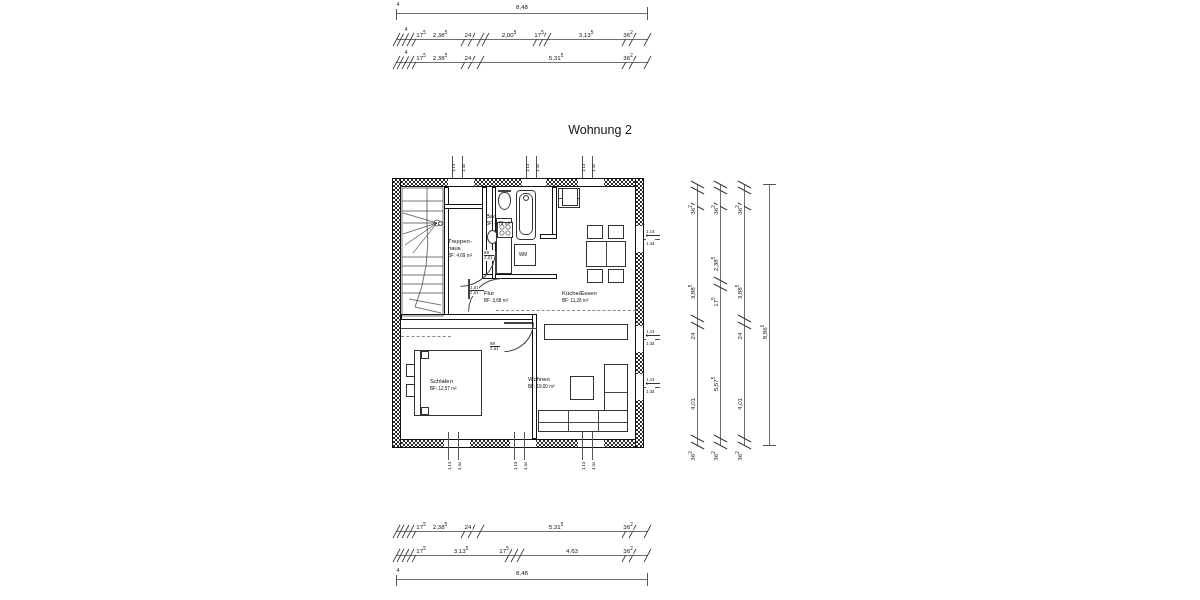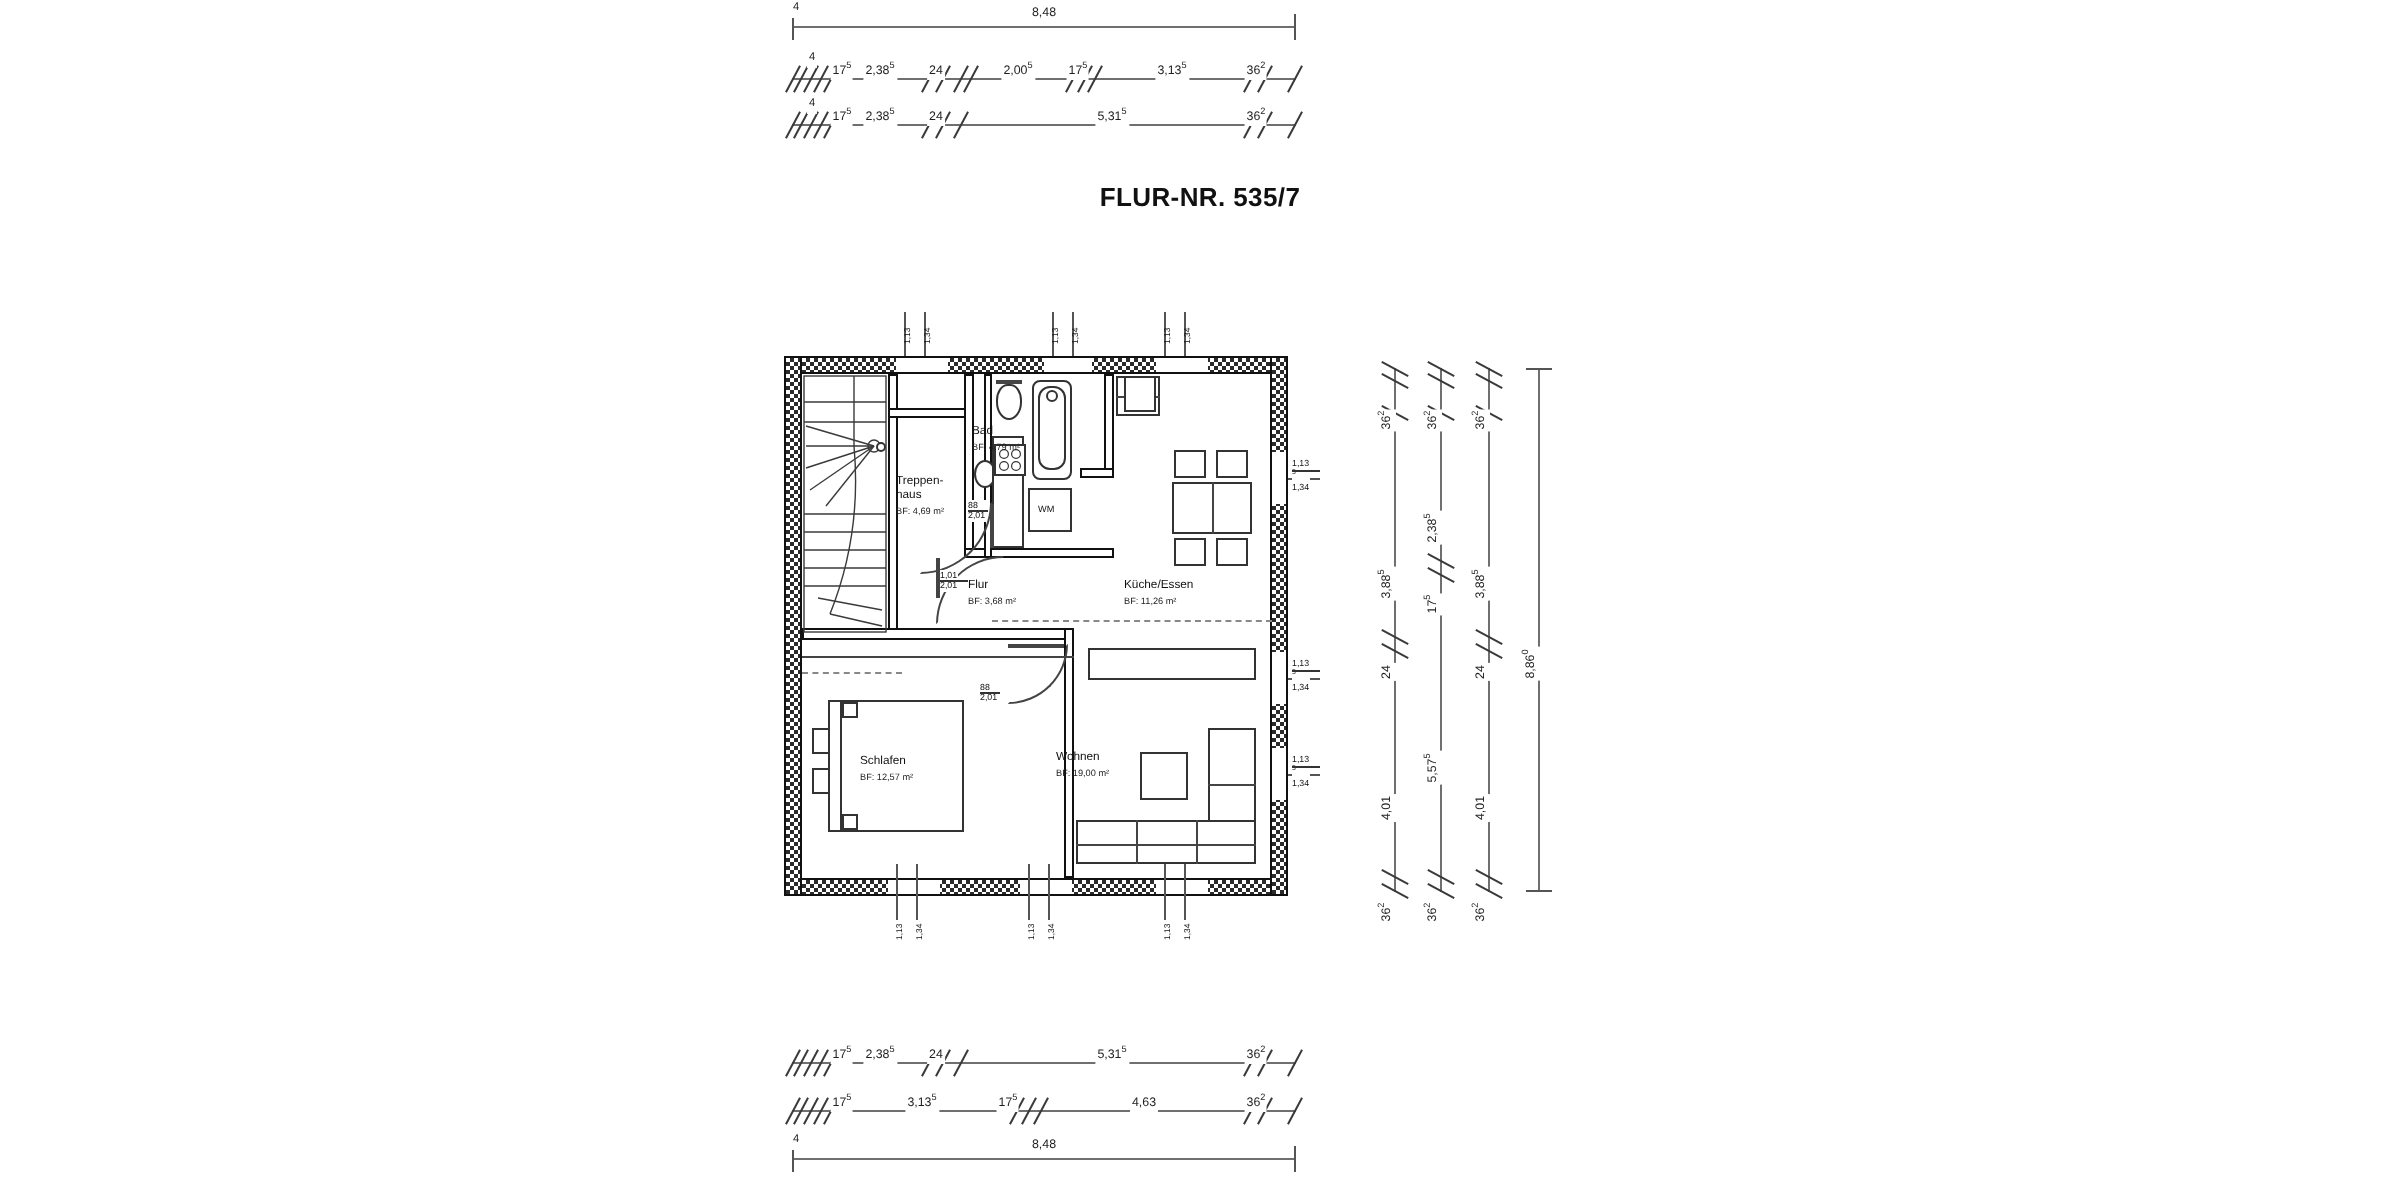--- a/index.html
+++ b/index.html
@@ -172,21 +172,21 @@
       <span>24</span><sup></sup>
     </div>
     <div class="dimtxt" style="left:160px;">
       <span>5,31</span><sup>5</sup>
     </div>
     <div class="dimtxt" style="left:232px;">
       <span>36</span><sup>2</sup>
     </div>
   </div>
 
-  <div class="title-main" style="top:91px;">FLUR-NR. 535/7</div>
+  <div class="title-sub" style="top:123px;">Wohnung 2</div>
 
   <div class="vchain" style="left:690px;top:184px;height:262px;">
     <div class="vline"></div>
     <div class="vtick" style="top:0px;"></div>
     <div class="vtick" style="top:6px;"></div>
     <div class="vtick" style="top:22px;"></div>
     <div class="vtick" style="top:134px;"></div>
     <div class="vtick" style="top:141px;"></div>
     <div class="vtick" style="top:254px;"></div>
     <div class="vtick" style="top:261px;"></div>

